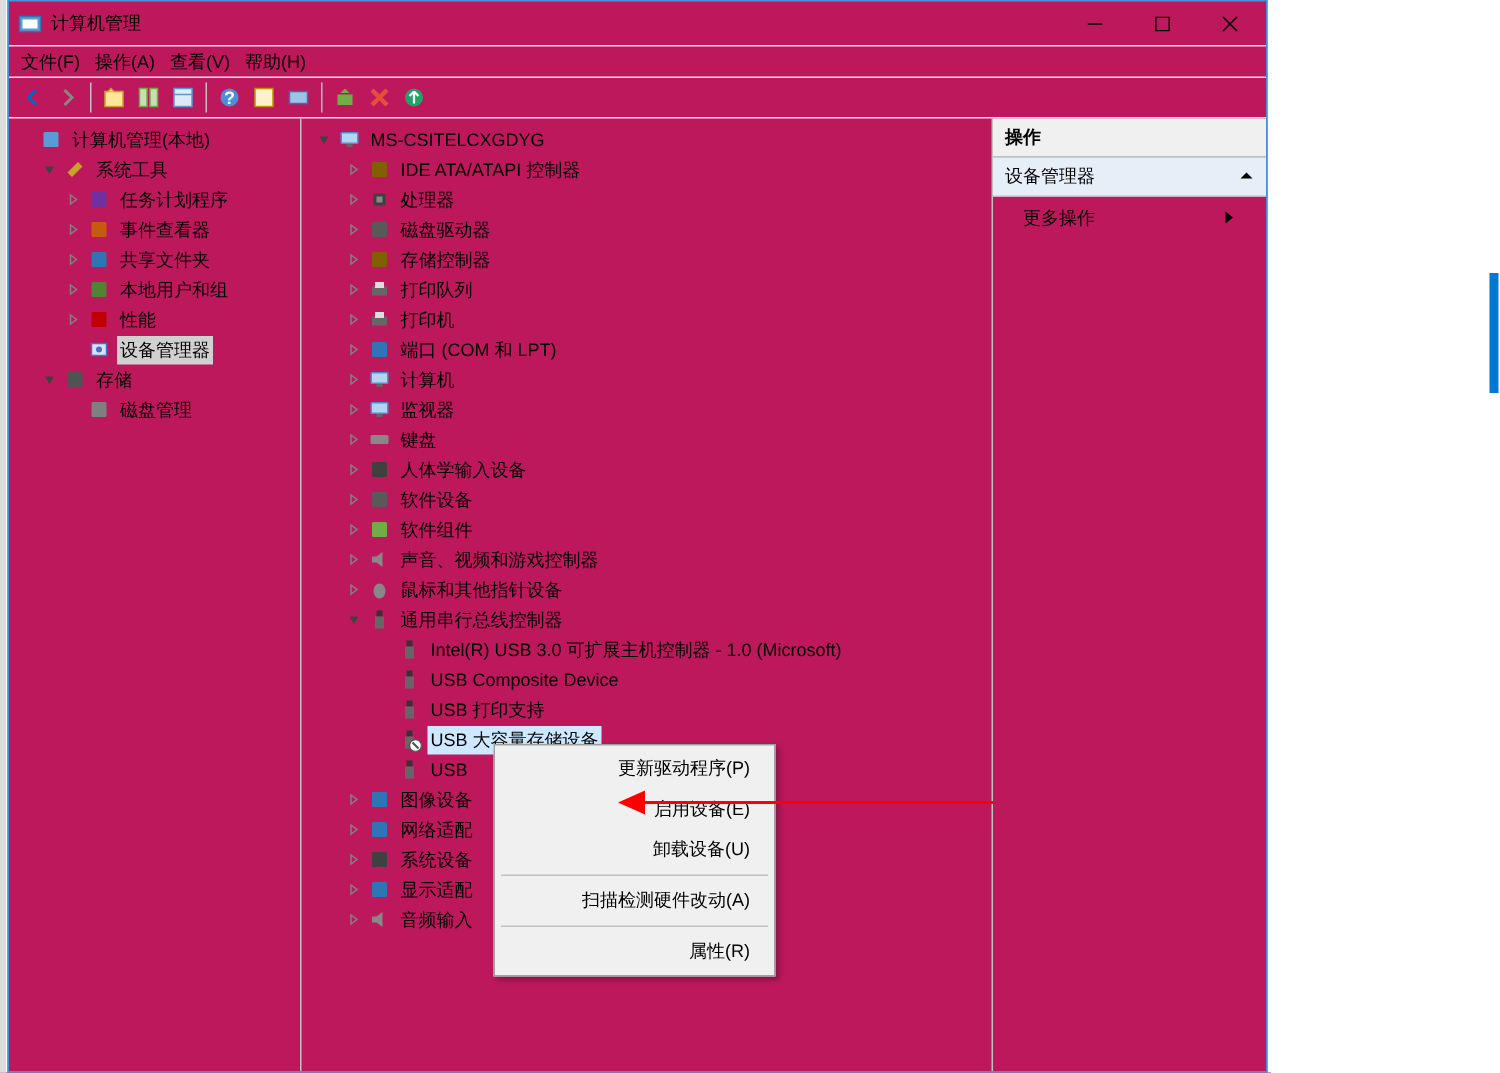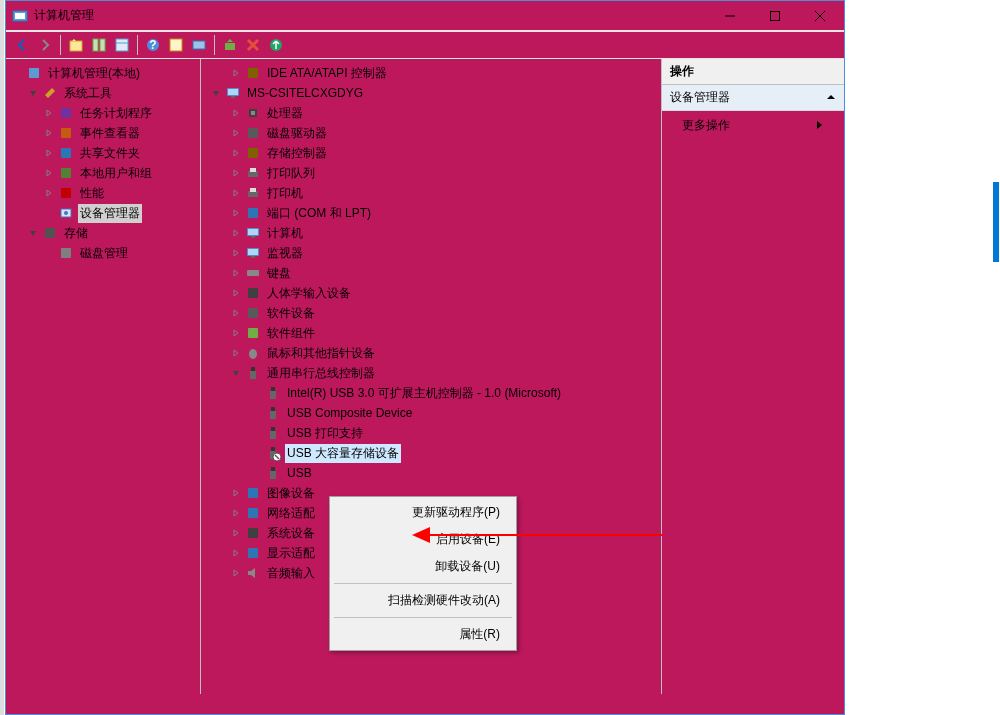--- a/index.html
+++ b/index.html
@@ -72,20 +72,26 @@
         </div>
       <div>
           <svg width="10" height="10">
             <line x1="0" y1="0" x2="10" y2="10" stroke="#000"></line>
             <line x1="10" y1="0" x2="0" y2="10" stroke="#000"></line>
           </svg>
         </div>
     </div>
   </div>
 
+  <div class="menubar">
+    <span>文件(F)</span>
+    <span>操作(A)</span>
+    <span>查看(V)</span>
+    <span>帮助(H)</span>
+  </div>
 
   <div class="toolbar">
     <div class="tb-btn">
         <svg width="16" height="16">
           <path d="M10 3 L5 8 L10 13" fill="none" stroke="#0066cc" stroke-width="2"></path>
         </svg>
       </div>
     <div class="tb-btn">
         <svg width="16" height="16">
           <path d="M6 3 L11 8 L6 13" fill="none" stroke="#888" stroke-width="2"></path>
@@ -263,33 +269,20 @@
           <span class="tree-chevron"></span>
           <span class="tree-icon">
             <svg width="16" height="16">
               <rect x="3" y="3" width="10" height="10" fill="#7f7f7f" rx="1"></rect>
             </svg>
           </span>
           <span class="label">磁盘管理</span>
         </div>
       </div>
     <div class="mid-panel" id="mid-tree">
-        <div class="tree-row m-ind-1">
-          <span class="tree-chevron">
-            <svg width="10" height="10">
-              <path d="M3 2 L7 5 L3 8 Z" fill="none" stroke="#808080"></path>
-            </svg>
-          </span>
-          <span class="tree-icon">
-            <svg width="16" height="16">
-              <rect x="3" y="3" width="10" height="10" fill="#806000" rx="1"></rect>
-            </svg>
-          </span>
-          <span class="label">IDE ATA/ATAPI 控制器</span>
-        </div>
         <div class="tree-row m-ind-0">
           <span class="tree-chevron">
             <svg width="10" height="10">
               <path d="M2 3 L8 3 L5 8 Z" fill="#404040"></path>
             </svg>
           </span>
           <span class="tree-icon">
             <svg width="16" height="16">
               <rect x="2" y="3" width="12" height="8" fill="#4a90d9" rx="1"></rect>
               <rect x="3" y="4" width="10" height="6" fill="#b4d4f0"></rect>
@@ -299,20 +292,33 @@
           <span class="label">MS-CSITELCXGDYG</span>
         </div>
         <div class="tree-row m-ind-1">
           <span class="tree-chevron">
             <svg width="10" height="10">
               <path d="M3 2 L7 5 L3 8 Z" fill="none" stroke="#808080"></path>
             </svg>
           </span>
           <span class="tree-icon">
             <svg width="16" height="16">
+              <rect x="3" y="3" width="10" height="10" fill="#806000" rx="1"></rect>
+            </svg>
+          </span>
+          <span class="label">IDE ATA/ATAPI 控制器</span>
+        </div>
+        <div class="tree-row m-ind-1">
+          <span class="tree-chevron">
+            <svg width="10" height="10">
+              <path d="M3 2 L7 5 L3 8 Z" fill="none" stroke="#808080"></path>
+            </svg>
+          </span>
+          <span class="tree-icon">
+            <svg width="16" height="16">
               <rect x="4" y="4" width="8" height="8" fill="#404040"></rect>
               <rect x="6" y="6" width="4" height="4" fill="#888"></rect>
             </svg>
           </span>
           <span class="label">处理器</span>
         </div>
         <div class="tree-row m-ind-1">
           <span class="tree-chevron">
             <svg width="10" height="10">
               <path d="M3 2 L7 5 L3 8 Z" fill="none" stroke="#808080"></path>
@@ -453,20 +459,33 @@
             <svg width="10" height="10">
               <path d="M3 2 L7 5 L3 8 Z" fill="none" stroke="#808080"></path>
             </svg>
           </span>
           <span class="tree-icon">
             <svg width="16" height="16">
               <rect x="3" y="3" width="10" height="10" fill="#70ad47" rx="1"></rect>
             </svg>
           </span>
           <span class="label">软件组件</span>
+        </div>
+        <div class="tree-row m-ind-1">
+          <span class="tree-chevron">
+            <svg width="10" height="10">
+              <path d="M3 2 L7 5 L3 8 Z" fill="none" stroke="#808080"></path>
+            </svg>
+          </span>
+          <span class="tree-icon">
+            <svg width="16" height="16">
+              <path d="M3 6 L6 6 L10 3 L10 13 L6 10 L3 10 Z" fill="#888"></path>
+            </svg>
+          </span>
+          <span class="label">声音、视频和游戏控制器</span>
         </div>
         <div class="tree-row m-ind-1">
           <span class="tree-chevron">
             <svg width="10" height="10">
               <path d="M3 2 L7 5 L3 8 Z" fill="none" stroke="#808080"></path>
             </svg>
           </span>
           <span class="tree-icon">
             <svg width="16" height="16">
               <ellipse cx="8" cy="9" rx="4" ry="5" fill="#888"></ellipse>

